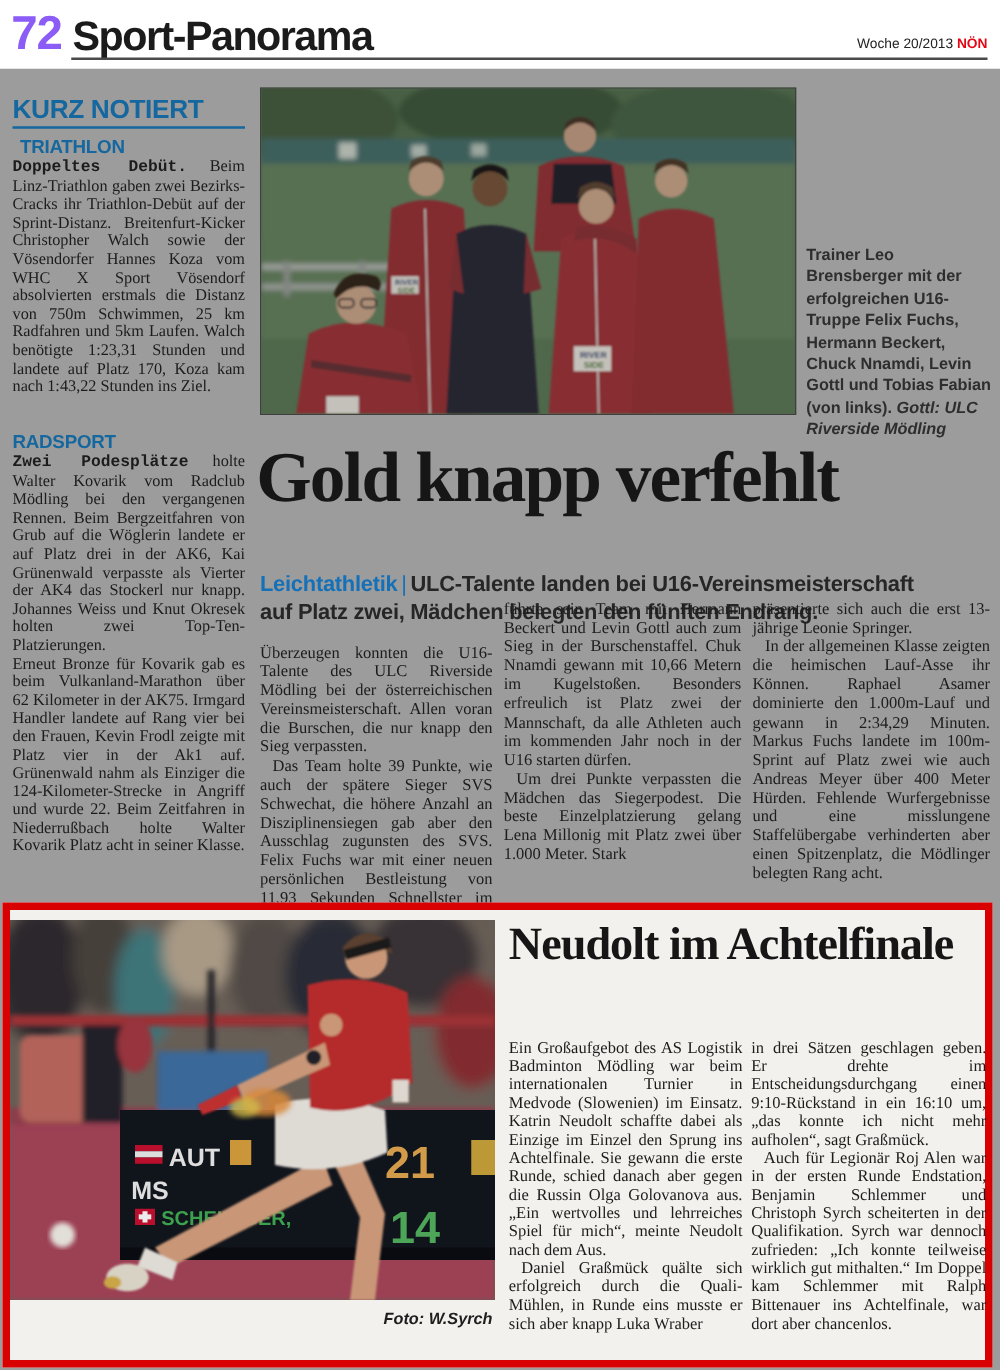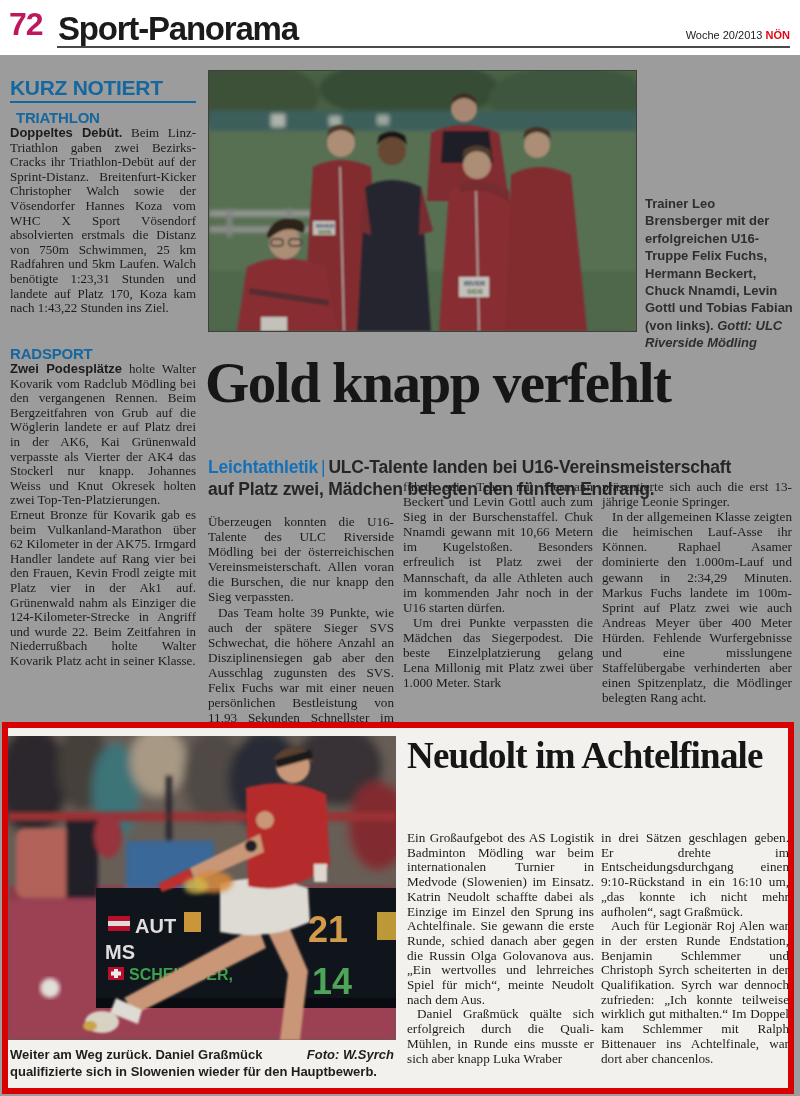--- a/index.html
+++ b/index.html
@@ -1,35 +1,35 @@
 <!DOCTYPE html>
 <html lang="de"><head>
 <meta charset="utf-8">
 <style>
   html,body{margin:0;padding:0;background:#e8e8e8;}
   .page{position:relative;width:800px;height:1096px;background:#ffffff;overflow:hidden;
         font-family:"Liberation Sans","DejaVu Sans",sans-serif;}
   
-  .pgnum{position:absolute;left:9px;top:6px;font-size:32px;font-weight:bold;color:#be185d;letter-spacing:-1px;}
+  .pgnum{position:absolute;left:9px;top:6px;font-size:38px;font-weight:bold;color:#8b5cf6;letter-spacing:-1px;}
   .section-title{position:absolute;left:58px;top:10px;font-size:33px;font-weight:bold;color:#1b1b1b;letter-spacing:-1.2px;}
   .issue{position:absolute;right:10px;top:29px;font-size:11px;color:#222;}
   .issue .brand{color:#e30613;font-weight:bold;}
   .header-rule{position:absolute;left:57px;right:10px;top:46px;height:2px;background:#4a4a4a;}
   .graybg{position:absolute;left:0;top:55px;width:800px;height:1041px;background:#9c9c9c;}
   
   .kurz-title{position:absolute;left:10px;top:76px;width:186px;font-size:21px;font-weight:bold;color:#15679f;letter-spacing:-0.3px;}
   .kurz-rule{position:absolute;left:10px;top:101px;width:186px;height:2px;background:#15679f;}
   .subsec{position:absolute;font-size:15px;font-weight:bold;color:#15679f;letter-spacing:-0.2px;}
   .subsec.tri{left:0;top:109px;margin-left:16px;}
   .subsec.rad{left:10px;top:345px;}
   .newsbody{font-family:"Liberation Serif","DejaVu Serif",serif;font-size:13px;line-height:14.6px;
             color:#1c1c1c;text-align:justify;overflow-wrap:break-word;hyphens:auto;}
   .newsbody p{margin:0;}
   .newsbody p.ind{text-indent:10px;}
-  .lead{font-family:Liberation Sans, sans-serif;font-weight:bold;font-size:13px;}
+  .lead{font-family:Liberation Mono, monospace;font-weight:bold;font-size:13px;}
   .tri-text{position:absolute;left:10px;top:126px;width:186px;}
   .rad-text{position:absolute;left:10px;top:362px;width:186px;}
   
   .team-photo{position:absolute;left:208px;top:70px;width:427px;height:260px;border:1px solid #3f3f3f;background:#5d7b57;}
   .team-caption{position:absolute;left:645px;top:195px;width:150px;font-size:13px;font-weight:bold;
                 color:#2e2e2e;line-height:17.4px;}
   .team-caption .credit{font-style:italic;}
   
   .headline{position:absolute;left:205px;top:350px;width:592px;font-family:"Liberation Serif","DejaVu Serif",serif;
             font-size:57px;font-weight:bold;color:#161616;letter-spacing:-1.5px;white-space:nowrap;}
@@ -261,21 +261,20 @@
         <circle cx="257" cy="84" r="9" fill="#d8a37f"></circle>
         <circle cx="285" cy="30" r="17" fill="#d8a37f"></circle>
         <path d="M266 22 Q282 2 304 18 L306 28 Q288 12 268 30 Z" fill="#5f4530"></path>
         <path d="M267 24 L303 14 L305 22 L269 32 Z" fill="#1a1a1a"></path>
       </g>
       <rect x="0" y="0" width="388" height="304" fill="#14121a" opacity="0.08"></rect>
     </svg>
   </div>
   <div class="bad-caption">
     <span class="credit">Foto: W.Syrch</span>
-    <span>Weiter am Weg zurück. Daniel Graßmück qualifizierte sich in Slowenien wieder für den Hauptbewerb.</span>
   </div>
 
   <div class="bad-headline">Neudolt im Achtelfinale</div>
   <div class="bcol c1 newsbody">
     <p>Ein Großaufgebot des AS Logistik Badminton Mödling war beim internationalen Turnier in Medvode (Slowenien) im Einsatz. Katrin Neudolt schaffte dabei als Einzige im Einzel den Sprung ins Achtelfinale. Sie gewann die erste Runde, schied danach aber gegen die Russin Olga Golovanova aus. „Ein wertvolles und lehrreiches Spiel für mich“, meinte Neudolt nach dem Aus.</p>
     <p class="ind">Daniel Graßmück quälte sich erfolgreich durch die Quali-Mühlen, in Runde eins musste er sich aber knapp Luka Wraber</p>
   </div>
   <div class="bcol c2 newsbody">
     <p>in drei Sätzen geschlagen geben. Er drehte im Entscheidungsdurchgang einen 9:10-Rückstand in ein 16:10 um, „das konnte ich nicht mehr aufholen“, sagt Graßmück.</p>
     <p class="ind">Auch für Legionär Roj Alen war in der ersten Runde Endstation, Benjamin Schlemmer und Christoph Syrch scheiterten in der Qualifikation. Syrch war dennoch zufrieden: „Ich konnte teilweise wirklich gut mithalten.“ Im Doppel kam Schlemmer mit Ralph Bittenauer ins Achtelfinale, war dort aber chancenlos.</p>

